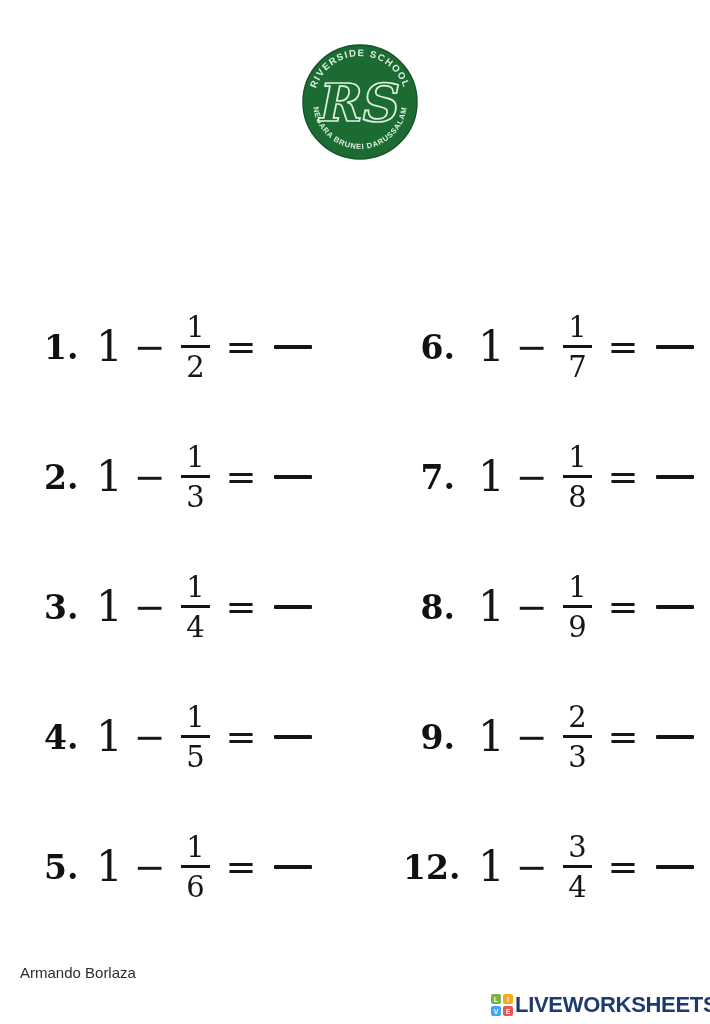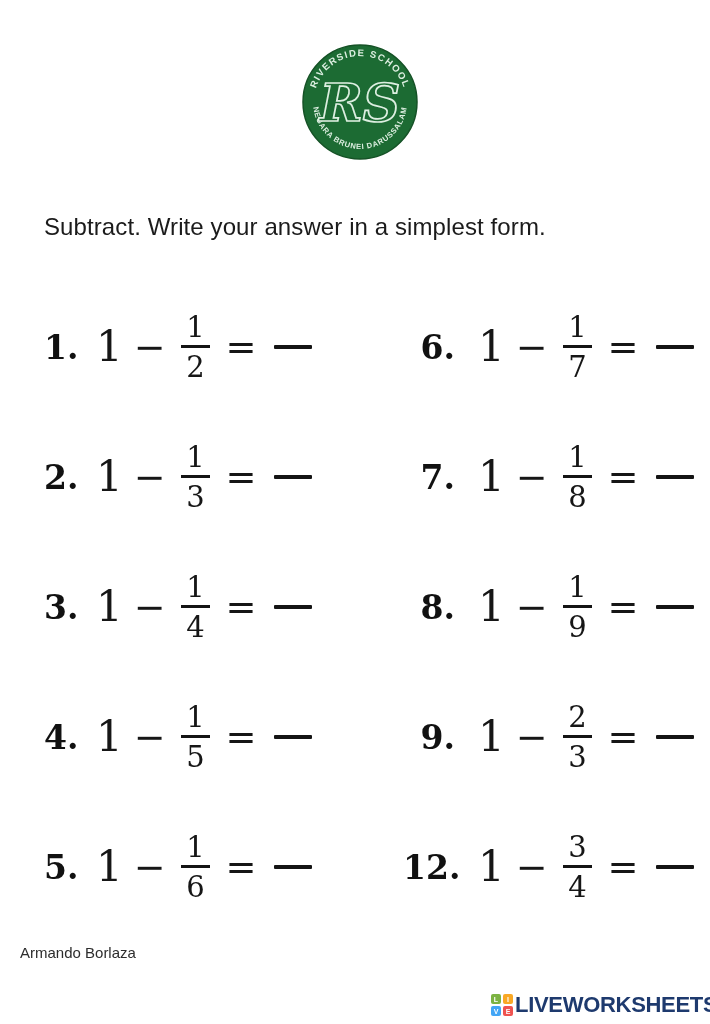--- a/index.html
+++ b/index.html
@@ -82,21 +82,21 @@
     background: #141414;
     border-radius: 1px;
     margin-left: 17px;
     align-self: center;
   }
 
   
   .author {
     position: absolute;
     left: 20px;
-    top: 944px;
+    top: 964px;
     font-size: 15px;
     color: #2d2d2d;
   }
   .brand {
     position: absolute;
     left: 491px;
     top: 994px;
     display: flex;
     align-items: center;
   }
@@ -140,21 +140,20 @@
       <text font-family="Liberation Sans, sans-serif" font-size="9.5" font-weight="bold" fill="#ddefe1" letter-spacing="1.4">
         <textPath href="#arcTop" startOffset="50%" text-anchor="middle"><tspan>RIVERSIDE SCHOOL</tspan></textPath>
       </text>
       <text font-family="Liberation Sans, sans-serif" font-size="7.6" font-weight="bold" fill="#ddefe1" letter-spacing="0.7">
         <textPath href="#arcBot" startOffset="50%" text-anchor="middle"><tspan>NEGARA BRUNEI DARUSSALAM</tspan></textPath>
       </text>
       <text x="59" y="78" text-anchor="middle" font-family="DejaVu Serif, serif" font-size="52" font-weight="bold" font-style="italic" fill="#1c6b33" stroke="#ddefe1" stroke-width="1.7">RS</text>
     </svg>
   </div>
 
-  <div class="instruction">Subtract. Write your answer in a simplest form.</div>
 
   <div class="worksheet">
 
     <div class="cell left">
       <span class="pnum">1.</span>
       <span class="eq">
         <span class="minuend">1</span>
         <span class="op">−</span>
         <span class="frac">
           <span class="fnum">1</span>

